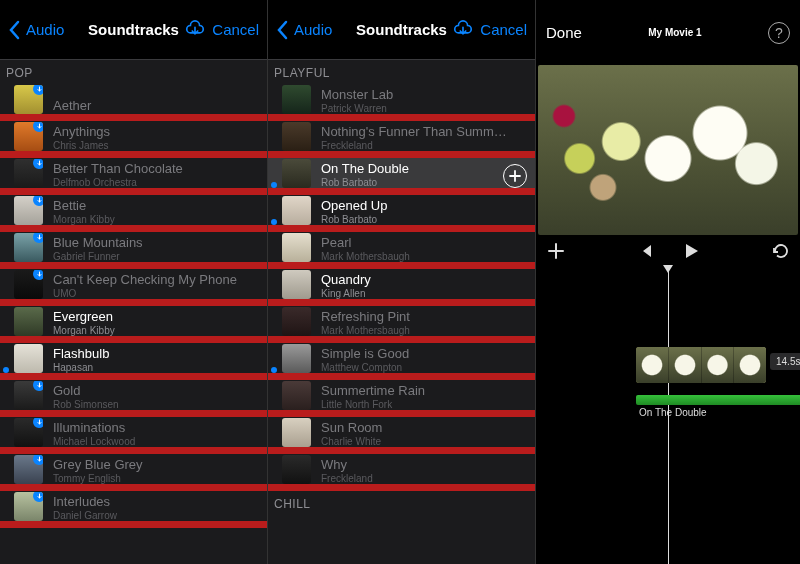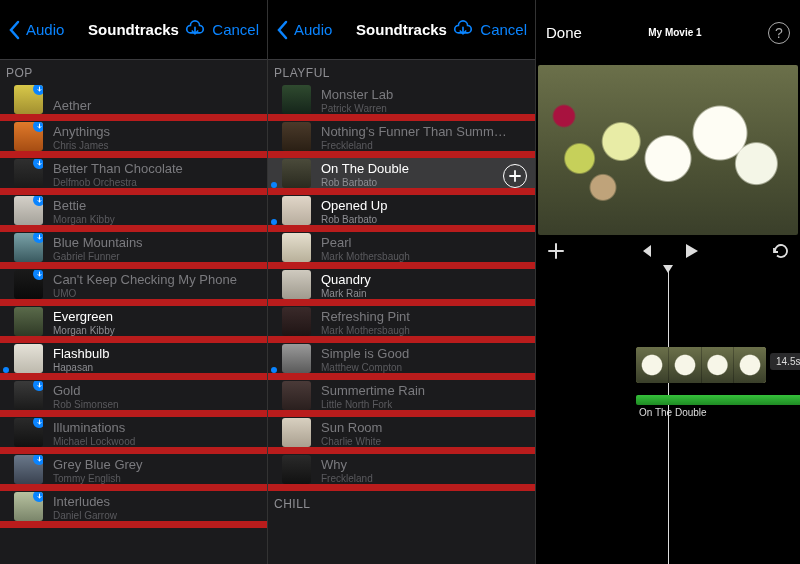--- a/index.html
+++ b/index.html
@@ -454,21 +454,21 @@
         <div class="thumb" style="background: linear-gradient(rgb(229, 223, 206), rgb(184, 176, 154));"></div>
         <div class="meta">
           <div class="title">Pearl</div>
           <div class="sub">Mark Mothersbaugh</div>
         </div>
       </div>
       <div class="row">
         <div class="thumb" style="background: linear-gradient(rgb(207, 202, 191), rgb(159, 154, 142));"></div>
         <div class="meta">
           <div class="title">Quandry</div>
-          <div class="sub">Mark Rain</div>
+          <div class="sub">King Allen</div>
         </div>
       </div>
       <div class="row dim">
         <div class="thumb" style="background: linear-gradient(rgb(58, 42, 42), rgb(31, 20, 20));"></div>
         <div class="meta">
           <div class="title">Refreshing Pint</div>
           <div class="sub">Mark Mothersbaugh</div>
         </div>
       </div>
       <div class="row dim">

